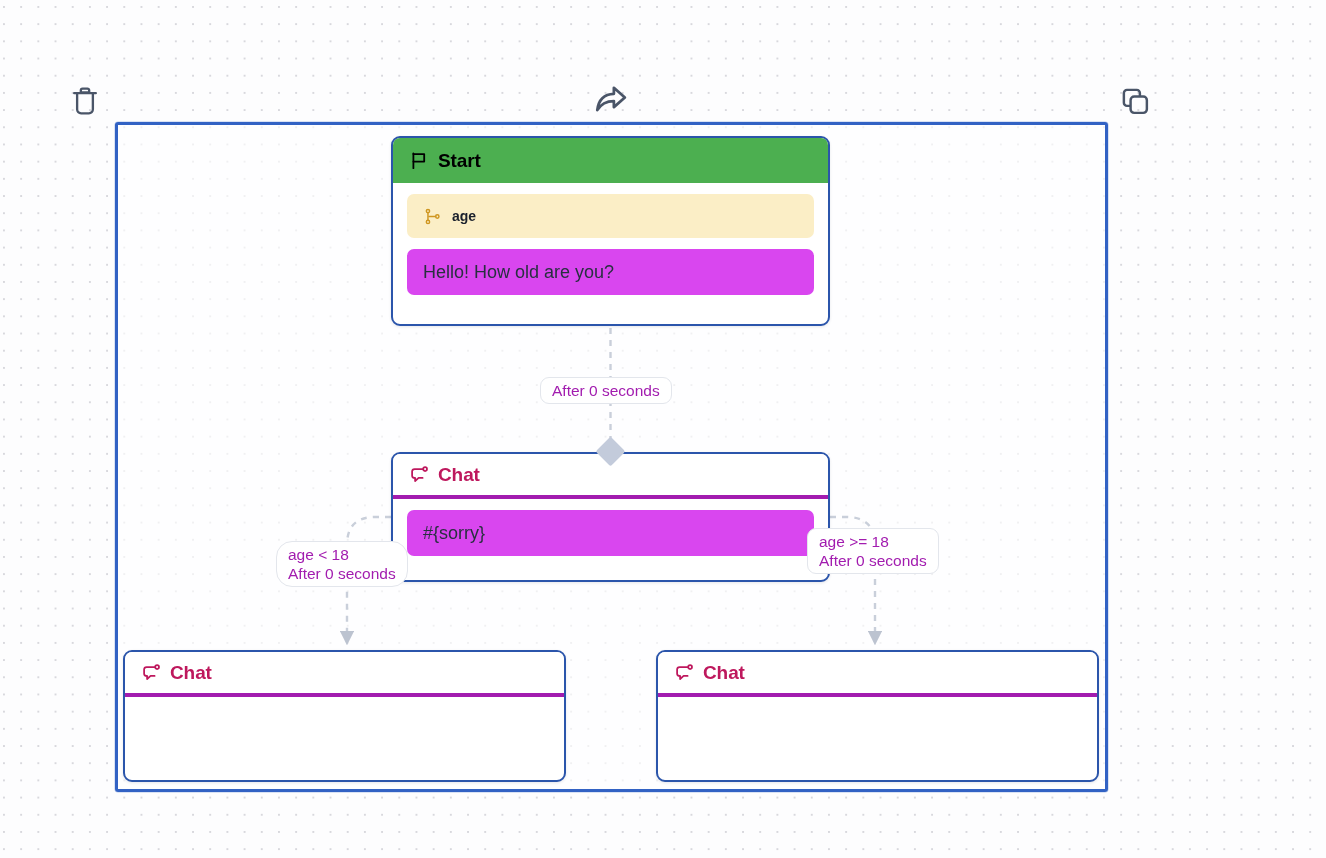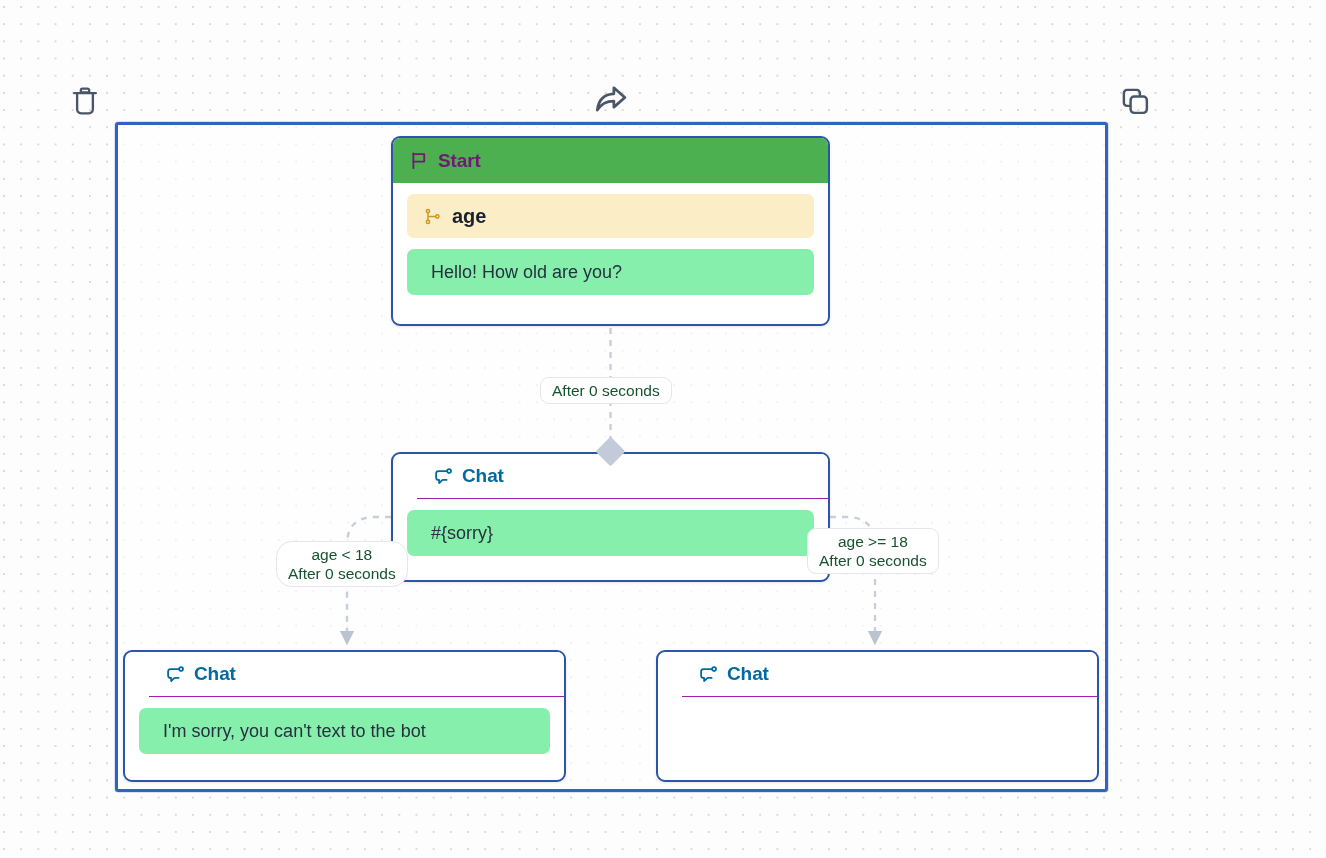--- a/index.html
+++ b/index.html
@@ -82,27 +82,26 @@
     gap: 9px;
     padding: 0 16px;
     height: 45px;
     box-sizing: border-box;
     font-size: 19px;
     font-weight: bold;
     letter-spacing: -0.1px;
   }
   .node-header.start {
     background: #4caf50;
-    color: #701a75;
+    color: #000000;
   }
   .node-header.chat {
     background: #ffffff;
-    color: #0369a1;
-    border-bottom: 1px solid #a21caf;
-    margin-left: 24px;
+    color: #be185d;
+    border-bottom: 4px solid #a21caf;
   }
   .node-header .hicon {
     display: flex;
     align-items: center;
     justify-content: center;
     width: 20px;
     height: 20px;
     flex: 0 0 auto;
   }
 
@@ -125,30 +124,30 @@
   }
   .var-row .vicon {
     display: flex;
     align-items: center;
     justify-content: center;
     width: 18px;
     height: 18px;
     flex: 0 0 auto;
   }
   .var-name {
-    font-size: 20px;
+    font-size: 14px;
     font-weight: bold;
     color: #1a202c;
   }
 
   
   .msg {
-    background: #86efac;
+    background: #d946ef;
     border-radius: 7px;
-    padding: 0 24px;
+    padding: 0 16px;
     height: 46px;
     display: flex;
     align-items: center;
     font-size: 18px;
     color: #27303f;
     box-sizing: border-box;
   }
 
   
   #node-start  { left: 391px; top: 136px; width: 439px; height: 190px; }
@@ -169,22 +168,22 @@
 
   
   .edge-label {
     position: absolute;
     background: #ffffff;
     border: 1px solid #e3e6ec;
     border-radius: 9px;
     padding: 3px 11px;
     font-size: 15.5px;
     line-height: 19px;
-    color: #14532d;
-    text-align: center;
+    color: #a21caf;
+    text-align: left;
     white-space: pre;
     box-sizing: border-box;
   }
   #label-top   { left: 540px; top: 377px; }
   #label-left  { left: 276px; top: 541px; border-radius: 16px; }
   #label-right { left: 807px; top: 528px; }
 </style>
 </head>
 <body>
 
@@ -279,23 +278,20 @@
   <div class="node" id="node-chat-left">
     <div class="node-header chat">
       <span class="hicon">
         <svg width="19" height="19" viewBox="0 0 19 19" fill="none" stroke="currentColor" stroke-width="1.75" stroke-linecap="round" stroke-linejoin="round">
           <path d="M12.6 4.0 H4.6 A2.5 2.5 0 0 0 2.1 6.5 V10.4 A2.5 2.5 0 0 0 4.6 12.9 H5.1 V16.0 L8.6 12.9 H12.6"></path>
           <circle cx="15.1" cy="4.1" r="1.9"></circle>
         </svg>
       </span>
       <span>Chat</span>
     </div>
-    <div class="node-body">
-      <div class="msg">I'm sorry, you can't text to the bot</div>
-    </div>
   </div>
 
   <div class="node" id="node-chat-right">
     <div class="node-header chat">
       <span class="hicon">
         <svg width="19" height="19" viewBox="0 0 19 19" fill="none" stroke="currentColor" stroke-width="1.75" stroke-linecap="round" stroke-linejoin="round">
           <path d="M12.6 4.0 H4.6 A2.5 2.5 0 0 0 2.1 6.5 V10.4 A2.5 2.5 0 0 0 4.6 12.9 H5.1 V16.0 L8.6 12.9 H12.6"></path>
           <circle cx="15.1" cy="4.1" r="1.9"></circle>
         </svg>
       </span>

